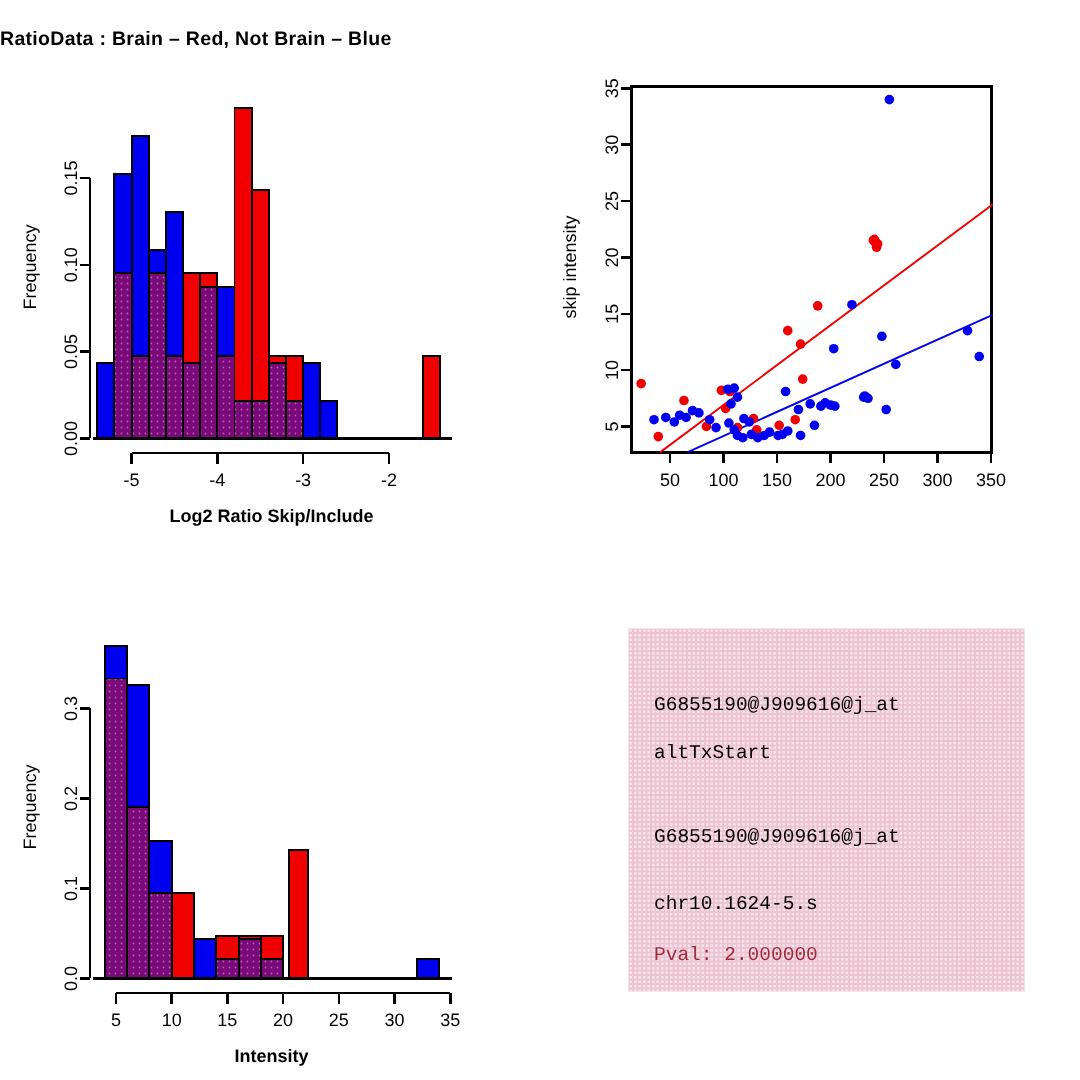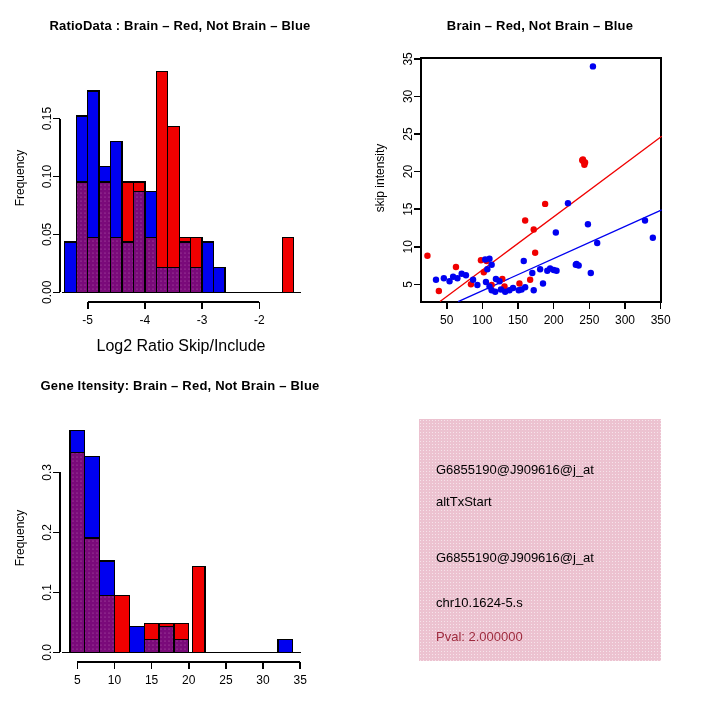--- a/index.html
+++ b/index.html
@@ -1,29 +1,29 @@
 <!DOCTYPE html>
 <html><head>
 <meta charset="utf-8">
 <style>
   html,body{margin:0;padding:0;background:#ffffff;}
   .figure{position:relative;width:720px;height:720px;background:#ffffff;
           font-family:"Liberation Sans",sans-serif;overflow:hidden;}
   .panel{position:absolute;width:360px;height:360px;}
   svg.chart{position:absolute;left:0;top:0;font-family:"Liberation Sans",sans-serif;}
-  .ptitle{position:absolute;left:0;right:0;top:18px;text-align:center;
+  .ptitle{position:absolute;left:0;right:0;top:18px;
           font-weight:bold;font-size:13px;color:#000;letter-spacing:.2px;white-space:nowrap;}
   .xlab{position:absolute;left:61px;width:240px;top:337px;text-align:center;
-        font-size:16px;color:#000;white-space:nowrap;}
+        font-size:12px;color:#000;white-space:nowrap;font-weight:bold;}
   .ylab{position:absolute;left:-60px;top:171px;width:160px;text-align:center;
         font-size:12px;color:#000;transform:rotate(-90deg);white-space:nowrap;}
-  .infobox{position:absolute;left:59px;top:59px;width:242px;height:242px;
+  .infobox{position:absolute;left:59px;top:59px;width:264px;height:242px;
            background-color:#ecc2d0;
            background-image:radial-gradient(rgba(255,255,255,.55) 1px, transparent 1px);
-           background-size:3px 3px;}
+           background-size:3px 3px;font-family:Liberation Mono, monospace;}
   .iline{position:absolute;left:17px;font-size:13px;color:#000;white-space:pre;}
   .pval{color:#9e2b3e;}
 </style>
 </head>
 <body>
 
 <div class="figure">
 
   <div class="panel" style="left:0;top:0">
     <svg class="chart" width="360" height="360">
@@ -189,21 +189,20 @@
         <circle cx="215.8073" cy="264.7636" r="3.2" fill="#0000f0"></circle>
         <circle cx="218.6605" cy="265.515" r="3.2" fill="#0000f0"></circle>
         <circle cx="227.9334" cy="224.18800000000002" r="3.2" fill="#0000f0"></circle>
         <circle cx="230.78660000000002" cy="273.029" r="3.2" fill="#0000f0"></circle>
         <circle cx="232.92650000000003" cy="66.394" r="3.2" fill="#0000f0"></circle>
         <circle cx="237.2063" cy="242.973" r="3.2" fill="#0000f0"></circle>
         <circle cx="284.9974" cy="220.431" r="3.2" fill="#0000f0"></circle>
         <circle cx="292.8437" cy="237.71320000000003" r="3.2" fill="#0000f0"></circle>
         <circle cx="216.5206" cy="264.0122" r="3.2" fill="#0000f0"></circle>
       </svg>
-    <div class="ptitle">Brain – Red, Not Brain – Blue</div>
     <div class="ylab">skip intensity</div>
   </div>
 
   <div class="panel" style="left:0;top:360px">
     <svg class="chart" width="360" height="360">
         <line x1="60" y1="292.3" x2="60" y2="112.30000000000001" stroke="#000000" stroke-width="1.6" shape-rendering="crispEdges"></line>
         <line x1="53" y1="292.3" x2="60" y2="292.3" stroke="#000000" stroke-width="1.6" shape-rendering="crispEdges"></line>
         <text text-anchor="middle" font-size="12" fill="#000" transform="translate(51 292.3) rotate(-90)">0.0</text>
         <line x1="53" y1="232.3" x2="60" y2="232.3" stroke="#000000" stroke-width="1.6" shape-rendering="crispEdges"></line>
         <text text-anchor="middle" font-size="12" fill="#000" transform="translate(51 232.3) rotate(-90)">0.1</text>
@@ -249,22 +248,22 @@
         <rect x="159.02999999999997" y="263.74" width="14.860000000000014" height="28.560000000000002" fill="#f00000" stroke="#000000" stroke-width="1.3" shape-rendering="crispEdges"></rect>
         <rect x="173.89" y="263.74" width="14.860000000000014" height="28.560000000000002" fill="#f00000" stroke="#000000" stroke-width="1.3" shape-rendering="crispEdges"></rect>
         <rect x="192.46499999999997" y="206.56" width="12.631000000000029" height="85.74000000000001" fill="#f00000" stroke="#000000" stroke-width="1.3" shape-rendering="crispEdges"></rect>
         <rect x="69.87" y="92.32000000000002" width="14.859999999999985" height="199.98" fill="url(#pd-gene_hist)" stroke="#000000" stroke-width="1.3" shape-rendering="crispEdges"></rect>
         <rect x="84.72999999999999" y="178" width="14.860000000000014" height="114.30000000000001" fill="url(#pd-gene_hist)" stroke="#000000" stroke-width="1.3" shape-rendering="crispEdges"></rect>
         <rect x="99.59" y="235.18" width="14.859999999999985" height="57.120000000000005" fill="url(#pd-gene_hist)" stroke="#000000" stroke-width="1.3" shape-rendering="crispEdges"></rect>
         <rect x="144.17000000000002" y="279.28000000000003" width="14.859999999999957" height="13.019999999999982" fill="url(#pd-gene_hist)" stroke="#000000" stroke-width="1.3" shape-rendering="crispEdges"></rect>
         <rect x="159.02999999999997" y="266.2" width="14.860000000000014" height="26.100000000000023" fill="url(#pd-gene_hist)" stroke="#000000" stroke-width="1.3" shape-rendering="crispEdges"></rect>
         <rect x="173.89" y="279.28000000000003" width="14.860000000000014" height="13.019999999999982" fill="url(#pd-gene_hist)" stroke="#000000" stroke-width="1.3" shape-rendering="crispEdges"></rect>
       </svg>
-    <div class="ptitle">Gene Itensity: Brain – Red, Not Brain – Blue</div>
     <div class="ylab">Frequency</div>
+    <div class="xlab">Intensity</div>
   </div>
 
   <div class="panel" style="left:360px;top:360px">
     <div class="infobox">
       <div class="iline" style="top:43px">G6855190@J909616@j_at</div>
       <div class="iline" style="top:75px">altTxStart</div>
       <div class="iline" style="top:131px">G6855190@J909616@j_at</div>
       <div class="iline" style="top:176px">chr10.1624-5.s</div>
       <div class="iline pval" style="top:210px">Pval: 2.000000</div>
     </div>

